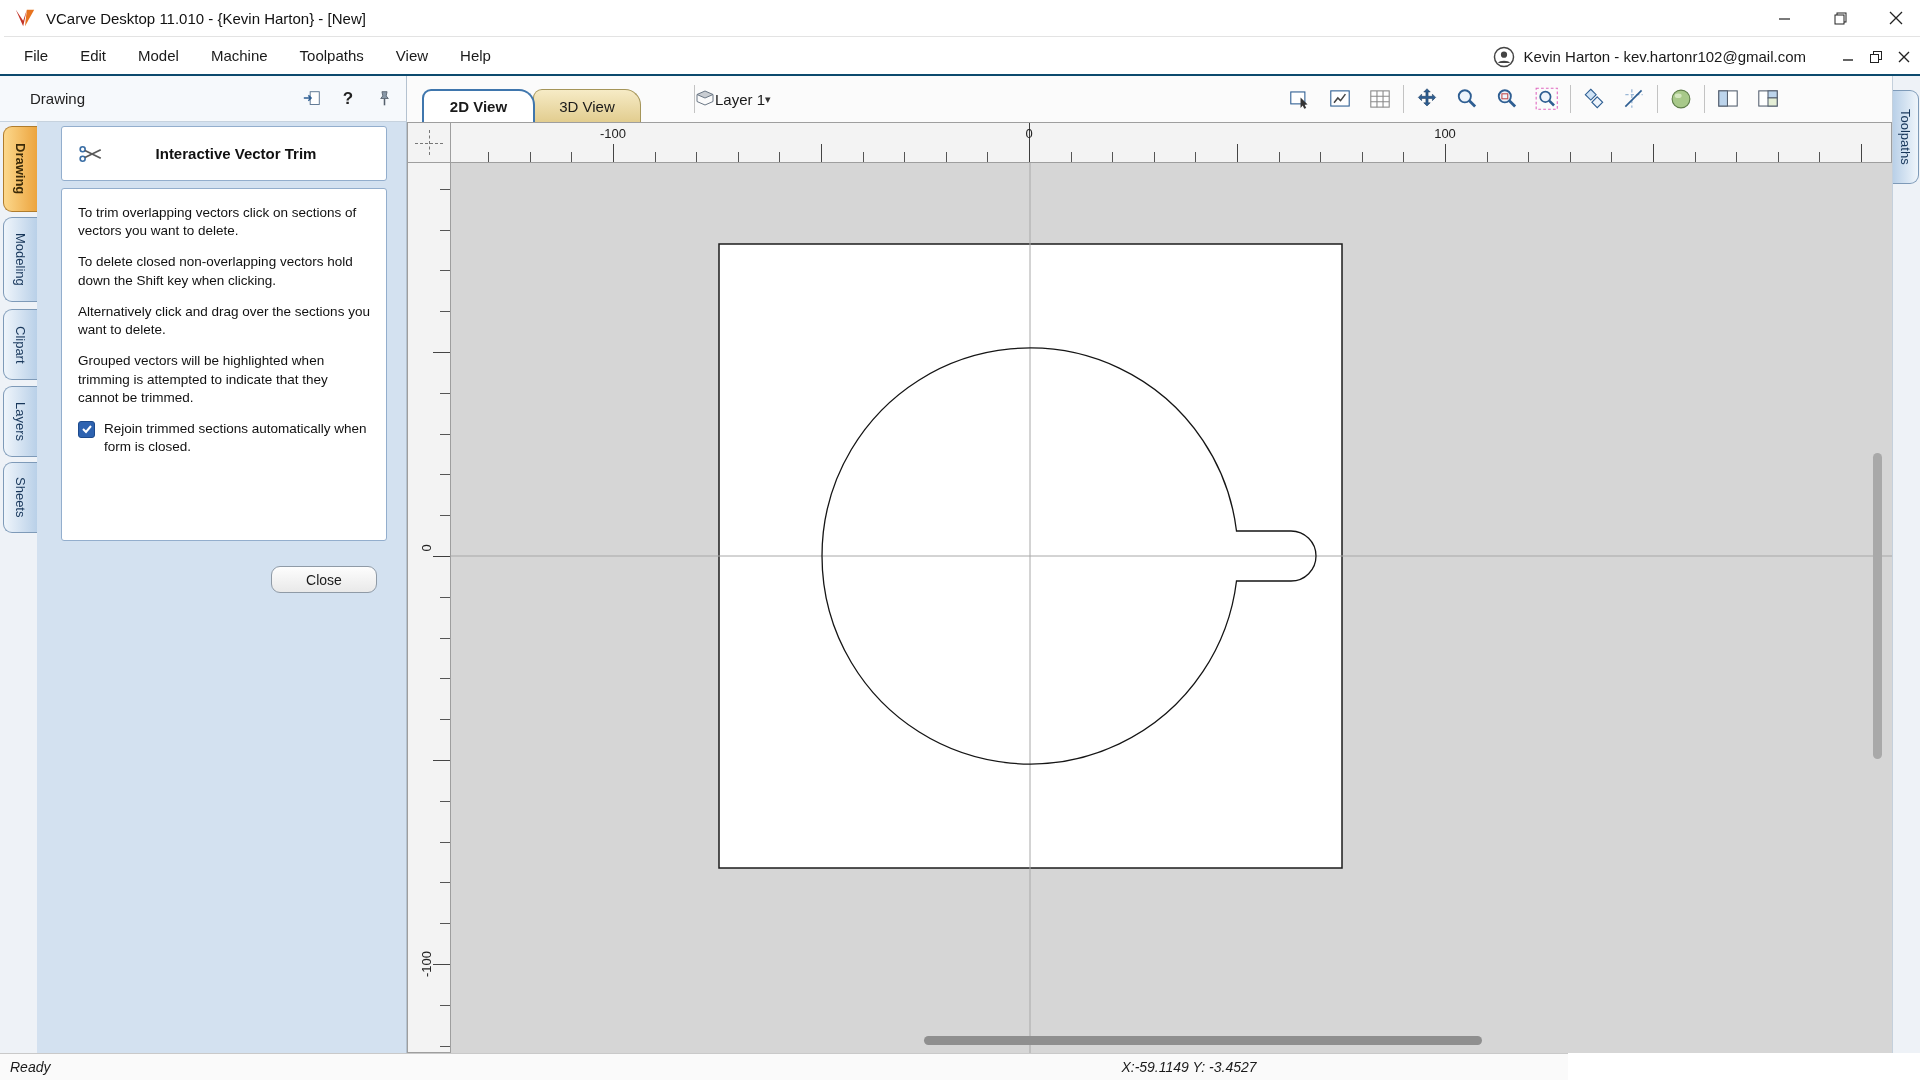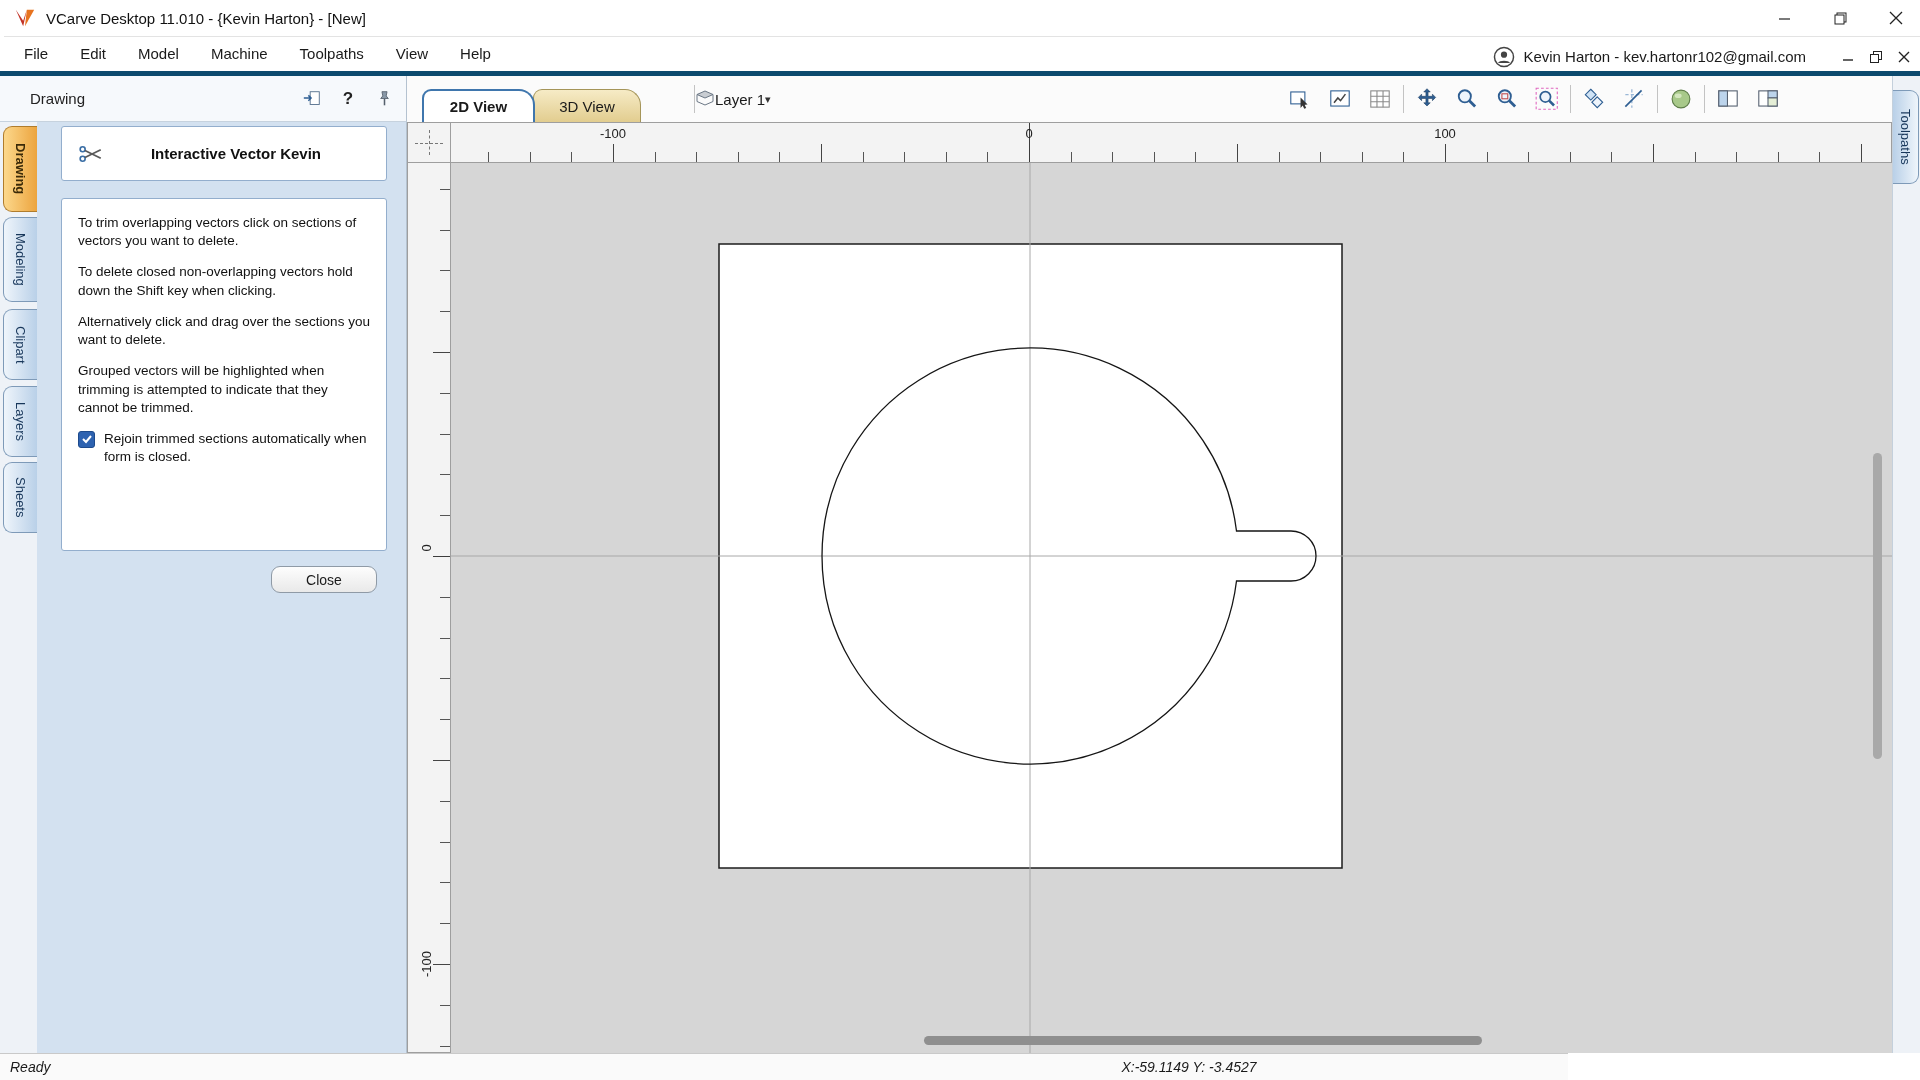--- a/index.html
+++ b/index.html
@@ -7,21 +7,21 @@
   body { position:relative; font-family:"Liberation Sans",sans-serif; background:#fff; color:#1a1a1a; }
 
   
   .title-bar { position:absolute; left:4px; top:0; width:1920px; height:37px; background:#fff; border-bottom:1px solid #e3e3e3; }
   .title-text { position:absolute; left:42px; top:0; line-height:37px; font-size:15px; color:#111; }
   .logo { position:absolute; left:10px; top:7px; }
   .cap-group { position:absolute; right:0; top:0; height:36px; display:flex; }
   .cap-btn { width:56px; height:36px; display:flex; align-items:center; justify-content:center; cursor:pointer; }
 
   
-  .menu-bar { position:absolute; left:0; top:37px; width:1920px; height:39px; background:#fff; border-bottom:5px solid #0c4a6e; display:flex; align-items:center; padding-left:8px; }
+  .menu-bar { position:absolute; left:0; top:37px; width:1920px; height:39px; background:#fff; border-bottom:2px solid #0c4a6e; display:flex; align-items:center; padding-left:8px; }
   .menu-item { padding:0 16px; font-size:15px; line-height:38px; cursor:pointer; }
   .menu-right { position:absolute; right:8px; top:0; height:39px; display:flex; align-items:center; gap:28px; }
   .account { display:flex; align-items:center; gap:8px; font-size:15px; cursor:pointer; }
   .mini-ctl { display:flex; align-items:center; gap:12px; margin-left:6px; }
   .mini-ctl > div { cursor:pointer; display:flex; align-items:center; justify-content:center; width:16px; height:16px; }
 
   
   .panel-header { position:absolute; left:0; top:76px; width:407px; height:46px; background:#f6f9fc; border-bottom:1px solid #c6d2de; border-right:1px solid #b4c2d0; }
   .panel-header .ph-title { position:absolute; left:30px; top:0; line-height:45px; font-size:15px; color:#222; }
   .ph-icons { position:absolute; right:10px; top:0; height:45px; display:flex; align-items:center; gap:12px; }
@@ -35,21 +35,21 @@
 
   .side-strip-right { position:absolute; left:1892px; top:76px; width:28px; height:977px; background:#eef2f7; border-left:1px solid #c4d0dc; }
   .rt-tab { position:absolute; left:0; width:26px; border:1px solid #7e9ab8; border-left:none; border-radius:0 9px 9px 0;
             background:linear-gradient(to left,#eff5fb,#b9d0e8); display:flex; align-items:center; justify-content:center;
             writing-mode:vertical-rl; font-size:13px; color:#17365a; cursor:pointer; }
 
   .drawing-panel { position:absolute; left:37px; top:122px; width:370px; height:931px; background:#d3e1f0; border-right:1px solid #b4c2d0; }
   .card { position:absolute; left:24px; width:326px; background:#fff; border:1px solid #93aecd; border-radius:3px; }
   .trim-card { top:4px; height:55px; display:flex; align-items:center; padding:0 14px; gap:14px; }
   .trim-title { flex:1; text-align:center; font-size:15px; font-weight:bold; color:#111; padding-right:20px; }
-  .instr-card { top:76px; height:353px; padding:15px 16px; }
+  .instr-card { top:66px; height:353px; padding:15px 16px; }
   .instr-card p { font-size:13.5px; line-height:1.35; margin-bottom:13px; color:#111; }
   .cb-row { display:flex; gap:9px; margin-top:2px; }
   .checkbox { width:17px; height:17px; border-radius:3px; background:#2d62b0; border:1px solid #1d4a8c; flex:0 0 17px; display:flex; align-items:center; justify-content:center; cursor:pointer; margin-top:1px; }
   .cb-label { font-size:13.5px; line-height:1.35; color:#111; }
   .close-btn { position:absolute; left:234px; top:444px; width:106px; height:27px; background:linear-gradient(#fdfdfd,#e9e9e9);
                border:1px solid #8f9aa6; border-radius:9px; font-size:14px; display:flex; align-items:center; justify-content:center; cursor:pointer; }
 
   
   .main-topbar { position:absolute; left:407px; top:76px; width:1485px; height:46px; background:#fbfbfb; }
   .vtab { position:absolute; bottom:0; height:33px; display:flex; align-items:center; justify-content:center; font-size:15px; cursor:pointer; }
@@ -200,21 +200,21 @@
 
 <div class="drawing-panel">
   <div class="card trim-card">
     <span>
       <svg width="30" height="26" viewBox="0 0 24 24">
         <circle cx="4.3" cy="7.6" r="2.3" fill="none" stroke="#3a6ea5" stroke-width="1.5"></circle>
         <circle cx="4.3" cy="16.4" r="2.3" fill="none" stroke="#3a6ea5" stroke-width="1.5"></circle>
         <path d="M6.4 8.8L21 16M6.4 15.2L21 8" stroke="#5a5a5a" stroke-width="1.6" fill="none"></path>
       </svg>
     </span>
-    <span class="trim-title">Interactive Vector Kevin</span>
+    <span class="trim-title">Interactive Vector Trim</span>
   </div>
 
   <div class="card instr-card">
     <p>To trim overlapping vectors click on sections of vectors you want to delete.</p>
     <p>To delete closed non-overlapping vectors hold down the Shift key when clicking.</p>
     <p>Alternatively click and drag over the sections you want to delete.</p>
     <p>Grouped vectors will be highlighted when trimming is attempted to indicate that they cannot be trimmed.</p>
     <div class="cb-row">
       <div class="checkbox">
         <svg width="12" height="12" viewBox="0 0 12 12">

